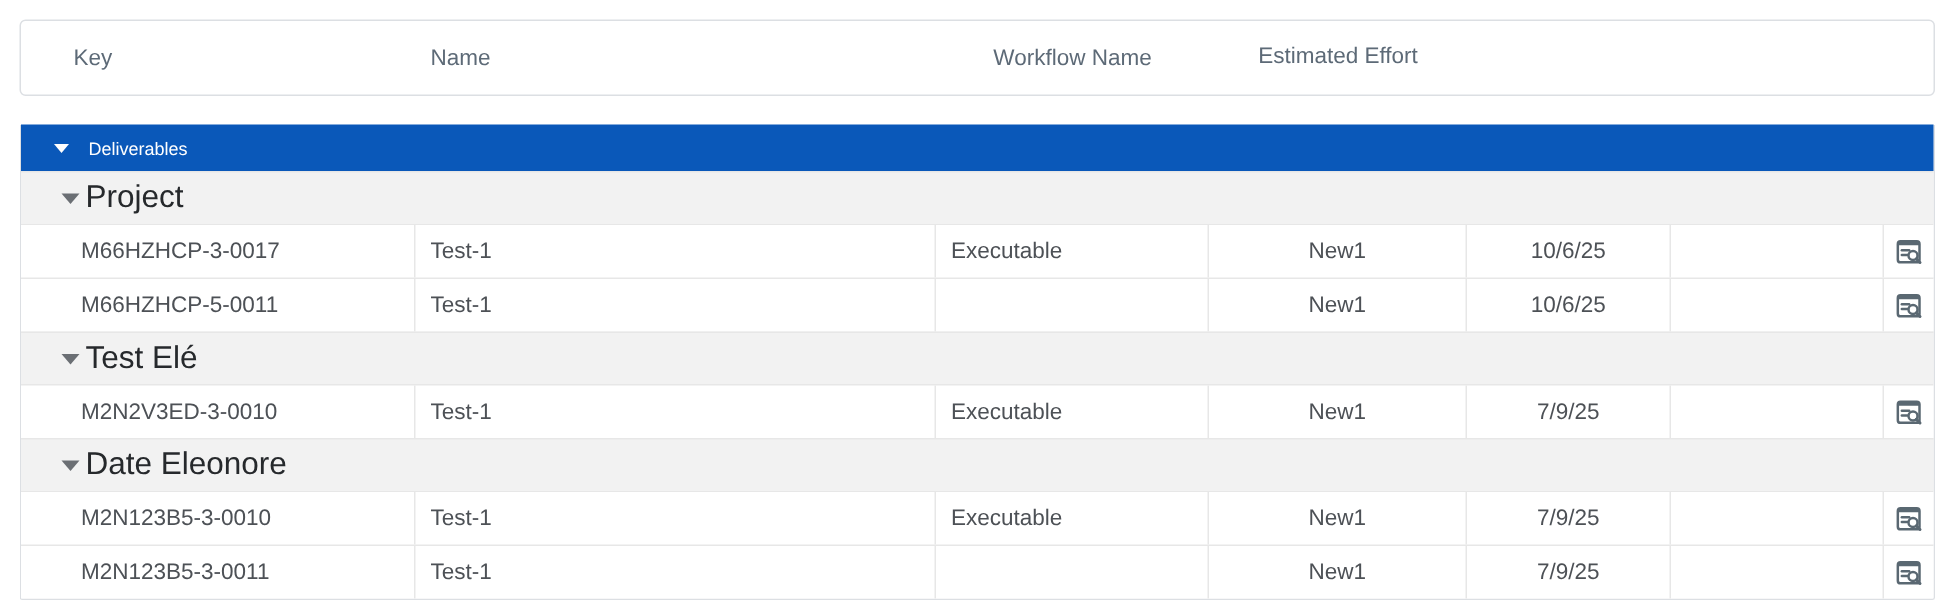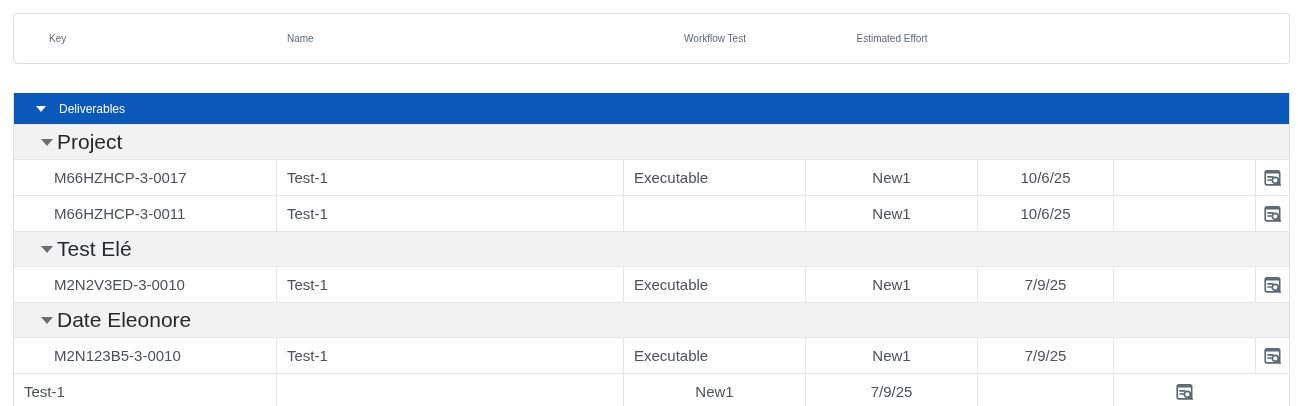--- a/index.html
+++ b/index.html
@@ -20,22 +20,22 @@
   
   .col-header{
     display:grid;
     grid-template-columns:263px 347px 182px 172px 136px 142px 1fr;
     align-items:center;
     height:51px;
     border:1px solid var(--outer-border);
     border-radius:4px;
     background:#fff;
     color:var(--header-text);
-    font-size:10px;
-    margin-bottom:29px;
+    font-size:15px;
+    margin-bottom:19px;
   }
   .col-header .hcell{white-space:nowrap;}
   .hcell.left-pad-lg{padding-left:35px;}
   .hcell.left-pad{padding-left:10px;}
   .hcell.center{text-align:center;}
   .hcell.wrap{white-space:normal;line-height:1.35;padding:0 22px;}
 
   
   .tbody{
     border:1px solid var(--outer-border);
@@ -97,21 +97,21 @@
     width:24px;height:24px;cursor:pointer;color:var(--icon-color);}
 </style>
 </head>
 <body>
 
 <div class="wrapper">
 
   <div class="col-header">
     <div class="hcell left-pad-lg">Key</div>
     <div class="hcell left-pad">Name</div>
-    <div class="hcell center">Workflow Test</div>
+    <div class="hcell center">Workflow Name</div>
     <div class="hcell center wrap">Estimated Effort</div>
     <div class="hcell"></div>
   </div>
 
   <div class="tbody">
       <div class="row section">
     <span class="tri"></span>
     <span>Deliverables</span>
   </div>
       <div class="row group">
@@ -132,21 +132,21 @@
           <path d="M2.9 2.9 h11.2 a1 1 0 0 1 1 1 v1 h-13.2 v-1 a1 1 0 0 1 1 -1 z" fill="currentColor" stroke="none"></path>
           <line x1="4.4" y1="8" x2="8.8" y2="8"></line>
           <line x1="4.4" y1="10.8" x2="7.6" y2="10.8"></line>
           <circle cx="11.1" cy="11.1" r="2.7" fill="#ffffff"></circle>
           <line x1="13.1" y1="13.1" x2="15.3" y2="15.3" stroke-width="1.8"></line>
         </svg>
       </span>
     </div>
   </div>
       <div class="row item">
-    <div class="cell key">M66HZHCP-3-0011</div>
+    <div class="cell key">M66HZHCP-5-0011</div>
     <div class="cell name">Test-1</div>
     <div class="cell type"></div>
     <div class="cell center">New1</div>
     <div class="cell center">10/6/25</div>
     <div class="cell center"></div>
     <div class="cell iconcell">
       <span class="preview-btn">
         <svg width="20" height="20" viewBox="0 0 18 18" fill="none" stroke="currentColor" stroke-width="1.5" stroke-linecap="round">
           <rect x="2" y="2.6" width="13" height="12.6" rx="1.6"></rect>
           <path d="M2.9 2.9 h11.2 a1 1 0 0 1 1 1 v1 h-13.2 v-1 a1 1 0 0 1 1 -1 z" fill="currentColor" stroke="none"></path>
@@ -200,20 +200,21 @@
           <path d="M2.9 2.9 h11.2 a1 1 0 0 1 1 1 v1 h-13.2 v-1 a1 1 0 0 1 1 -1 z" fill="currentColor" stroke="none"></path>
           <line x1="4.4" y1="8" x2="8.8" y2="8"></line>
           <line x1="4.4" y1="10.8" x2="7.6" y2="10.8"></line>
           <circle cx="11.1" cy="11.1" r="2.7" fill="#ffffff"></circle>
           <line x1="13.1" y1="13.1" x2="15.3" y2="15.3" stroke-width="1.8"></line>
         </svg>
       </span>
     </div>
   </div>
       <div class="row item">
+    <div class="cell key">M2N123B5-3-0011</div>
     <div class="cell name">Test-1</div>
     <div class="cell type"></div>
     <div class="cell center">New1</div>
     <div class="cell center">7/9/25</div>
     <div class="cell center"></div>
     <div class="cell iconcell">
       <span class="preview-btn">
         <svg width="20" height="20" viewBox="0 0 18 18" fill="none" stroke="currentColor" stroke-width="1.5" stroke-linecap="round">
           <rect x="2" y="2.6" width="13" height="12.6" rx="1.6"></rect>
           <path d="M2.9 2.9 h11.2 a1 1 0 0 1 1 1 v1 h-13.2 v-1 a1 1 0 0 1 1 -1 z" fill="currentColor" stroke="none"></path>

